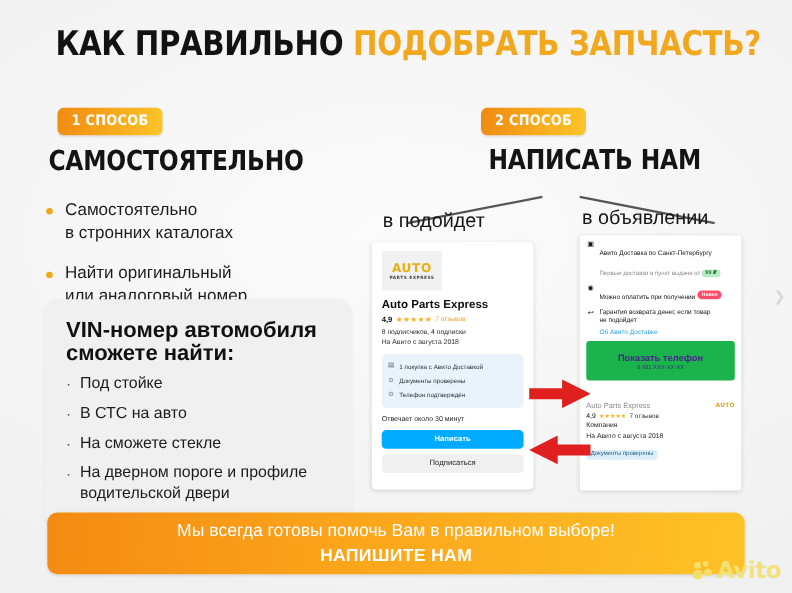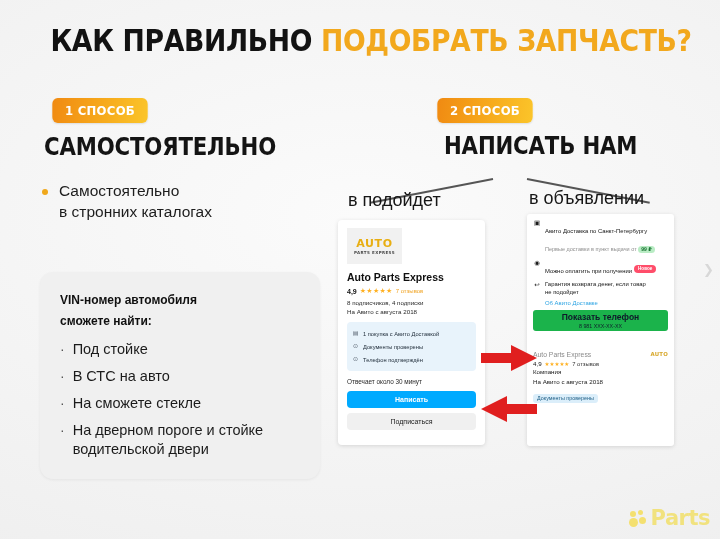--- a/index.html
+++ b/index.html
@@ -112,21 +112,21 @@
     position: absolute;
     top: 272px;
     left: 40px;
     width: 280px;
     background: #f0f0f0;
     border-radius: 13px;
     padding: 18px 20px 20px 20px;
     box-shadow: 0 1px 3px rgba(0,0,0,.06);
   }
   .vin-title {
-    font-size: 12px;
+    font-size: 20px;
     font-weight: 700;
     line-height: 21px;
     color: #101010;
     white-space: pre-line;
     margin-bottom: 8px;
   }
   .vin-li {
     display: flex;
     align-items: flex-start;
     margin-top: 8px;
@@ -337,23 +337,23 @@
     border-radius: 6px;
     font-size: 4.6px;
     font-weight: 700;
     padding: 1px 4px;
     line-height: 6px;
     margin-left: 2px;
     vertical-align: middle;
   }
   .ad-link { font-size: 5.9px; color: #2ba3e3; margin: 3px 0 4px 12px; }
   .btn-green {
-    height: 21px;
+    height: 36px;
     background: #1bb34b;
-    color: #0f172a;
+    color: #4c1d95;
     display: flex;
     flex-direction: column;
     align-items: center;
     justify-content: center;
     border-radius: 3px;
     margin: 0 0 20px 0;
   }
   .btn-green .b1 { font-size: 8.5px; font-weight: 700; }
   .btn-green .b2 { font-size: 5.3px; opacity: .95; margin-top: 1px; }
   .btn-msg {
@@ -481,41 +481,46 @@
 
   <div class="badge" id="badge-1">1 СПОСОБ</div>
   <div class="sec-title" id="title-1">САМОСТОЯТЕЛЬНО</div>
 
   <div class="left-bullets">
     <div class="lb-row">
       <span class="lb-dot"></span>
       <span class="lb-text">Самостоятельно
 в стронних каталогах</span>
     </div>
+    <div class="lb-row">
+      <span class="lb-dot"></span>
+      <span class="lb-text">Найти оригинальный
+или аналоговый номер</span>
+    </div>
   </div>
 
   <div class="vin-card">
     <div class="vin-title">VIN-номер автомобиля
 сможете найти:</div>
 
     <div class="vin-li">
       <span class="vin-li-dot">·</span>
       <span class="vin-li-text">Под стойке</span>
     </div>
     <div class="vin-li">
       <span class="vin-li-dot">·</span>
       <span class="vin-li-text">В СТС на авто</span>
     </div>
     <div class="vin-li">
       <span class="vin-li-dot">·</span>
       <span class="vin-li-text">На сможете стекле</span>
     </div>
     <div class="vin-li">
       <span class="vin-li-dot">·</span>
-      <span class="vin-li-text">На дверном пороге и стойке
+      <span class="vin-li-text">На дверном пороге и профиле
 водительской двери</span>
     </div>
   </div>
 
   <div class="badge" id="badge-2">2 СПОСОБ</div>
   <div class="sec-title" id="title-2">НАПИСАТЬ НАМ</div>
 
   <div class="bracket">
     <span class="bracket-leg l"></span>
     <span class="bracket-leg r"></span>
@@ -619,24 +624,28 @@
 
   <svg class="red-arrow" id="arrow-top" viewBox="0 0 56 26">
     <path d="M0 8 H30 V0 L56 13 L30 26 V18 H0 Z" fill="#e01f1f"></path>
   </svg>
   <svg class="red-arrow" id="arrow-bot" viewBox="0 0 56 26">
     <path d="M0 8 H30 V0 L56 13 L30 26 V18 H0 Z" fill="#e01f1f"></path>
   </svg>
 
   <span class="edge-chev">❯</span>
 
+  <div class="cta">
+    <div class="cta-l1">Мы всегда готовы помочь Вам в правильном выборе!</div>
+    <div class="cta-l2">НАПИШИТЕ НАМ</div>
+  </div>
 
   <div class="avito">
     <span class="avito-dots">
       <i class="avito-d1"></i>
         <i class="avito-d2"></i>
         <i class="avito-d3"></i>
         <i class="avito-d4"></i>
     </span>
-    <span class="avito-word">Parts</span>
+    <span class="avito-word">Avito</span>
   </div>
 
 </div>
 
 </body></html>

